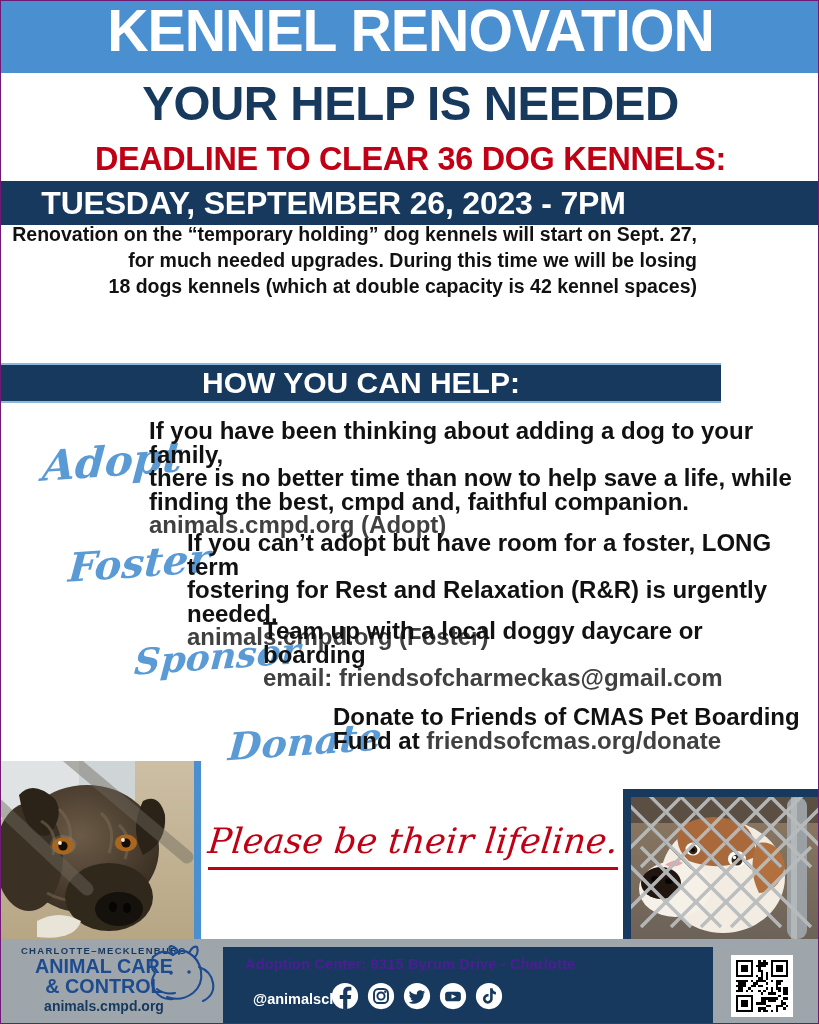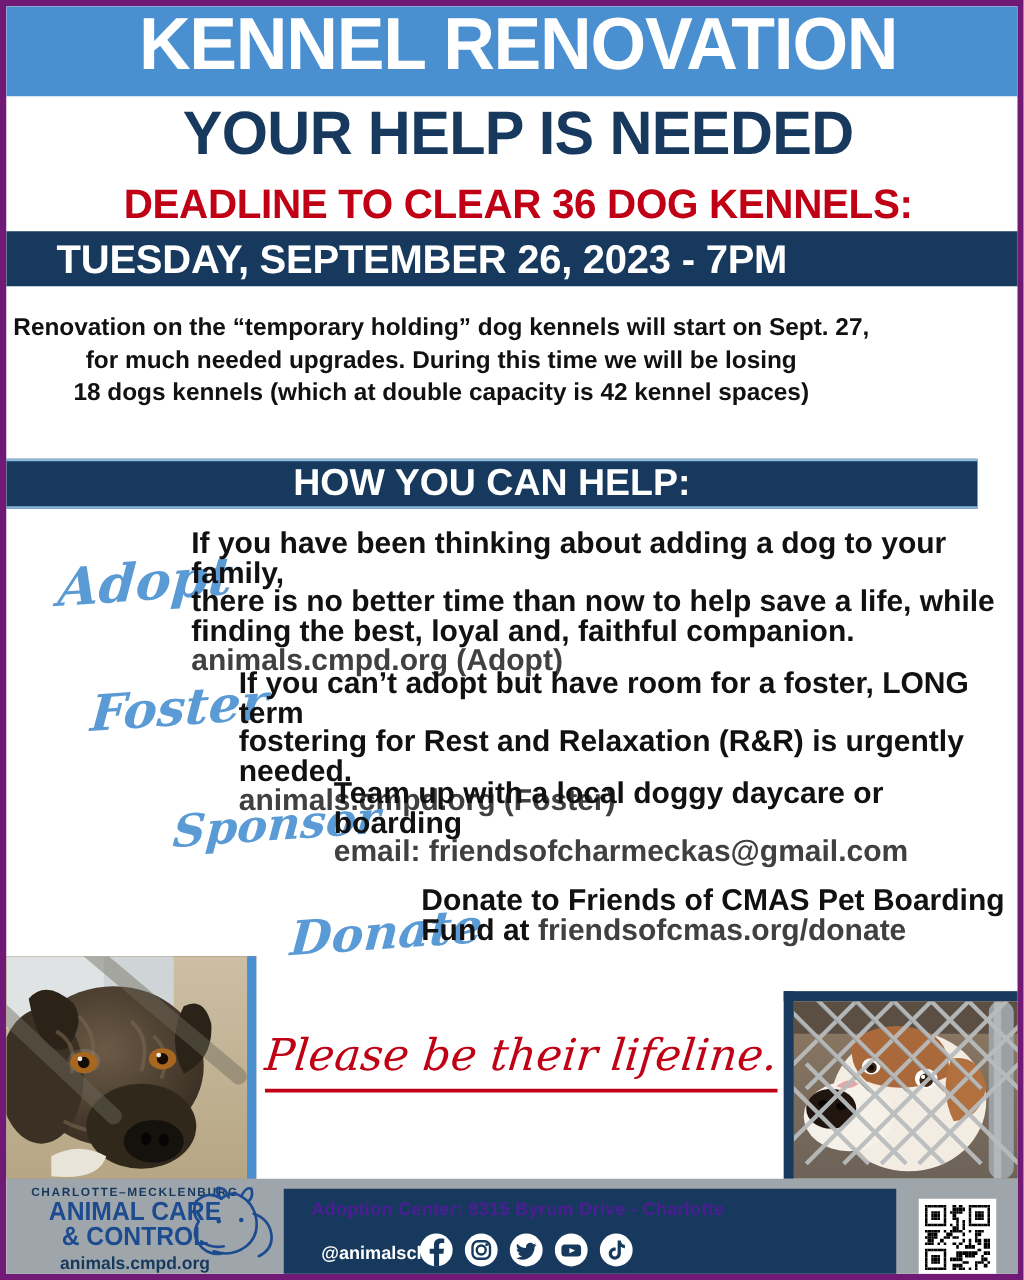--- a/index.html
+++ b/index.html
@@ -9,21 +9,21 @@
   }
   body {
     font-family: "Liberation Sans", sans-serif;
   }
   #poster {
     position: relative;
     width: 819px;
     height: 1024px;
     overflow: hidden;
     background: #ffffff;
-    border: 5px solid #701a75;
+    border: 1px solid #701a75;
     box-sizing: border-box;
   }
 
   
   .band-blue {
     position: absolute;
     left: 0; top: 0;
     width: 819px; height: 72px;
     background: #4a90d1;
   }
@@ -78,38 +78,38 @@
     font-weight: bold;
     font-size: 32px;
     letter-spacing: -0.2px;
     color: #ffffff;
     white-space: nowrap;
   }
 
   
   .intro {
     position: absolute;
-    left: 0; top: 244px;
+    left: 0; top: 220px;
     width: 696px;
-    text-align: center;
+    text-align: right;
     font-weight: bold;
     font-size: 19.5px;
     line-height: 26px;
     color: #111111;
   }
   .intro .red {
     color: #c00014;
     font-size: 19px;
   }
 
   
   .help-bar {
     position: absolute;
     left: 0; top: 362px;
-    width: 777px; height: 40px;
+    width: 720px; height: 40px;
     background: #17395e;
     border-top: 2px solid #8cb8de;
     border-bottom: 2px solid #8cb8de;
     box-sizing: border-box;
   }
   .help-bar span {
     display: block;
     text-align: center;
     font-weight: bold;
     font-size: 30px;
@@ -301,21 +301,21 @@
   </div>
 
   <div class="help-bar">
     <span>HOW YOU CAN HELP:</span>
   </div>
 
   <div class="script" id="adopt-script">Adopt</div>
   <div class="body-txt" id="adopt-text">
     <div>If you have been thinking about adding a dog to your family,</div>
     <div>there is no better time than now to help save a life, while</div>
-    <div>finding the best, loyal and, faithful companion.</div>
+    <div>finding the best, cmpd and, faithful companion.</div>
     <div class="link">animals.cmpd.org  (Adopt)</div>
   </div>
 
   <div class="script" id="foster-script">Foster</div>
   <div class="body-txt" id="foster-text">
     <div>If you can’t adopt but have room for a foster, LONG term</div>
     <div>fostering for Rest and Relaxation (R&amp;R) is urgently needed.</div>
     <div class="link">animals.cmpd.org (Foster)</div>
   </div>
 

